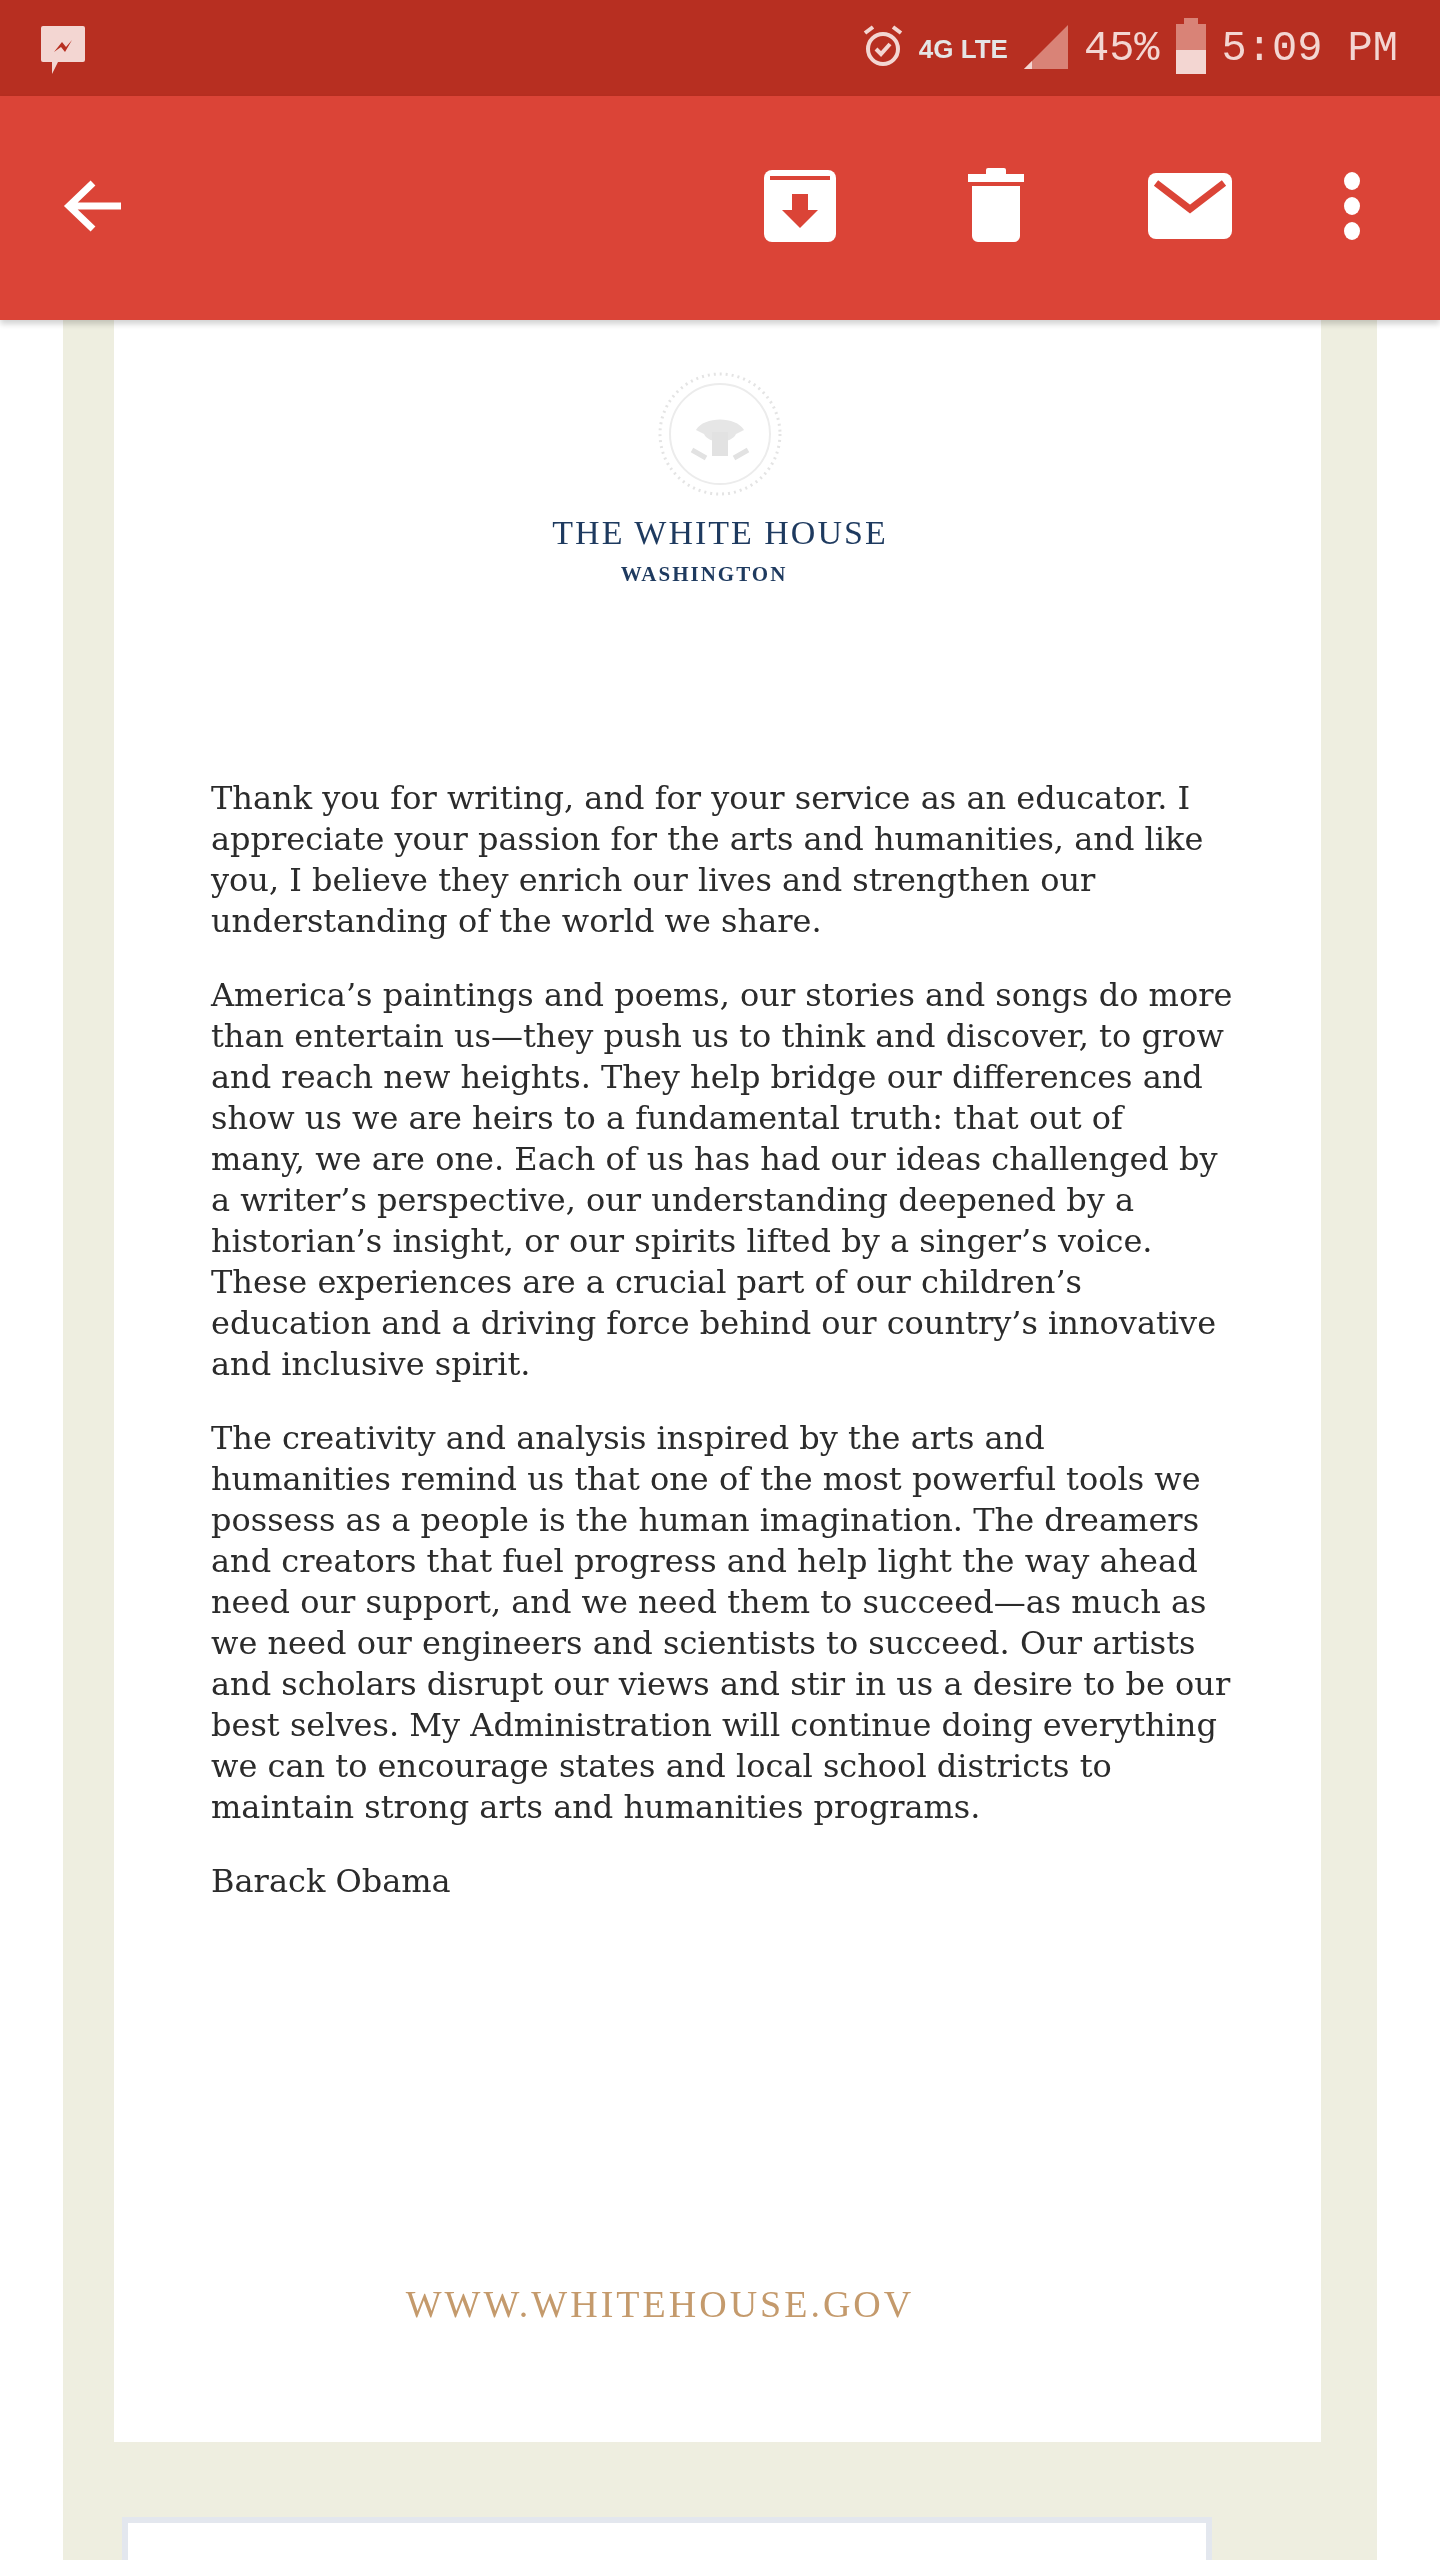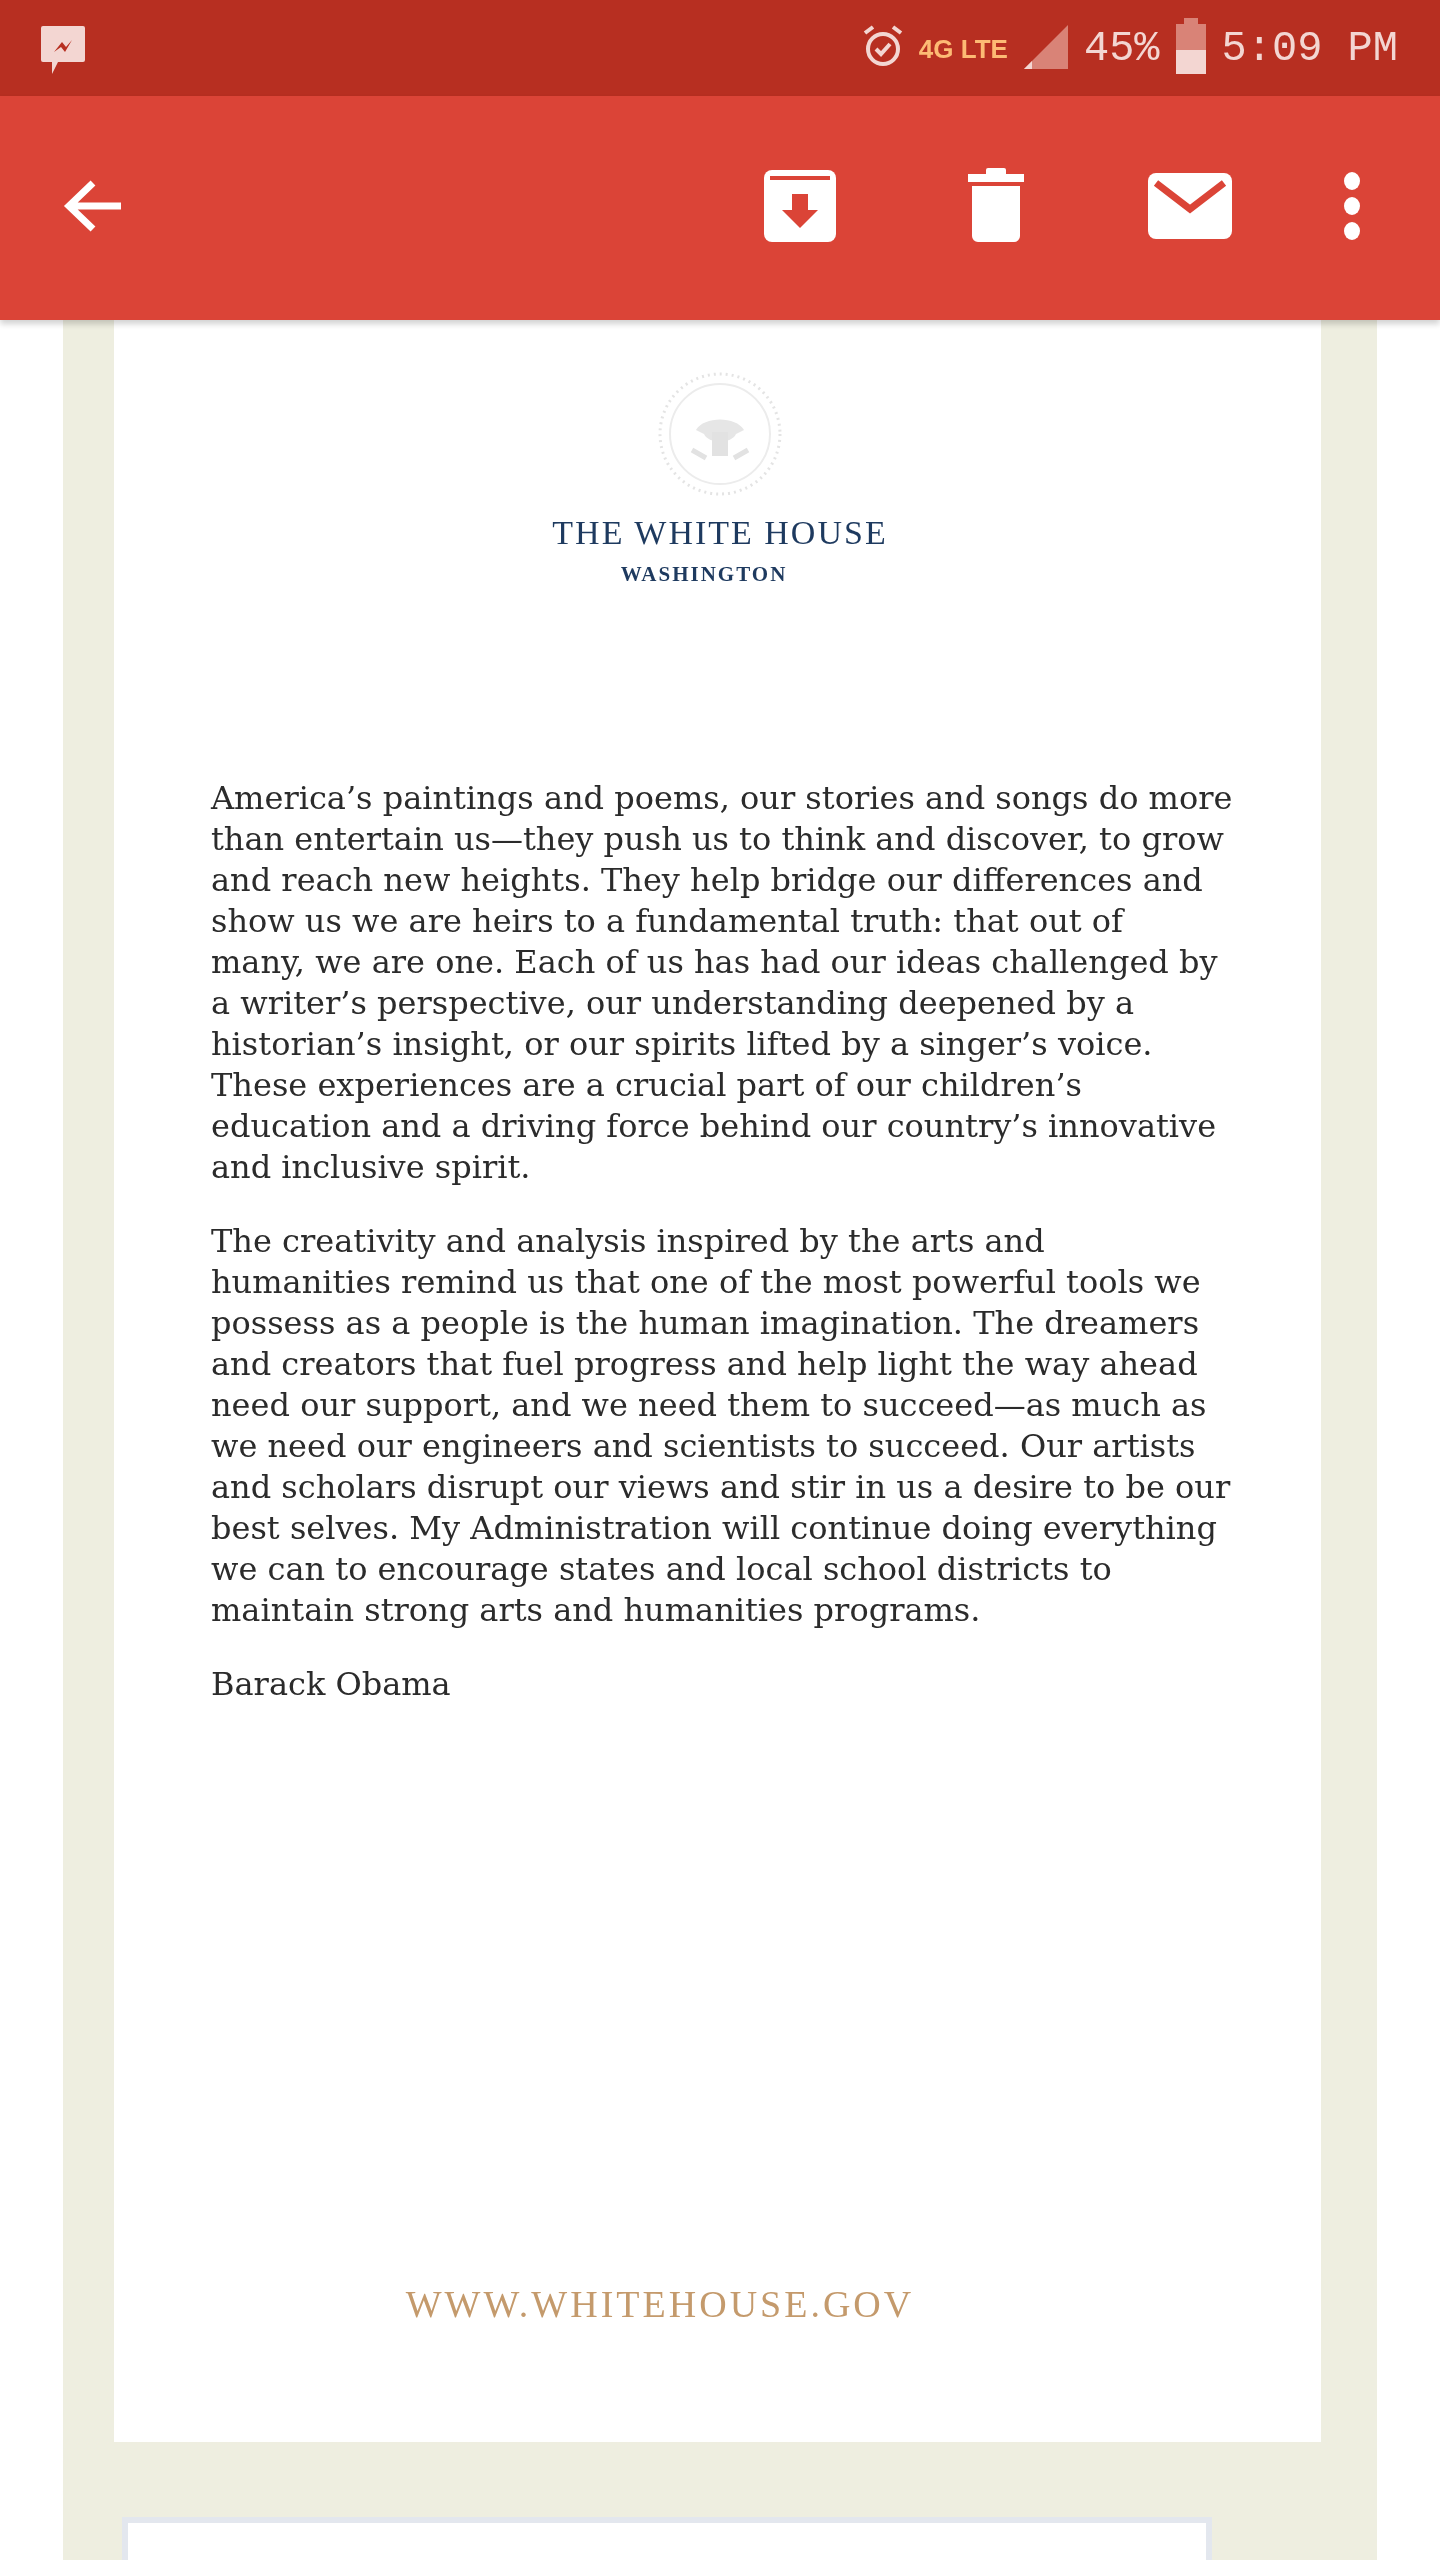--- a/index.html
+++ b/index.html
@@ -32,21 +32,21 @@
       </svg>
   </span>
   <div class="right">
     <span>
       <svg width="44" height="48" viewBox="0 0 44 48">
           <circle cx="22" cy="26" r="15" fill="none" stroke="#f3d6d2" stroke-width="4"></circle>
           <path d="M15 26l5 5 9-10" fill="none" stroke="#f3d6d2" stroke-width="4"></path>
           <path d="M4 10l8-6M40 10l-8-6" stroke="#f3d6d2" stroke-width="4"></path>
         </svg>
     </span>
-    <span style="font-size:26px;font-weight:bold;color:#fdba74;line-height:26px;">4G LTE</span>
+    <span style="font-size:26px;font-weight:bold;color:#e5e5e5;line-height:26px;">4G LTE</span>
     <span>
       <svg width="48" height="48" viewBox="0 0 48 48">
           <polygon points="2,46 46,2 46,46" fill="#d98377"></polygon>
           <polygon points="2,46 10,38 10,46" fill="#f3d6d2"></polygon>
         </svg>
     </span>
     <span class="sb-text">45%</span>
     <span>
       <svg width="34" height="58" viewBox="0 0 34 58">
           <rect x="10" y="0" width="14" height="6" fill="#d98377"></rect>
@@ -113,20 +113,24 @@
     <circle cx="64" cy="64" r="50" fill="none" stroke="#ececec" stroke-width="2"></circle>
     <path d="M40 60c8-14 40-14 48 0l-8 4c-4 10-28 10-32 0z" fill="#e6e6e6"></path>
     <rect x="56" y="62" width="16" height="24" fill="#e2e2e2"></rect>
     <path d="M36 80l14 8M92 80l-14 8" stroke="#e2e2e2" stroke-width="5"></path>
   </svg>
 </span>
 <div class="lh-title">THE WHITE HOUSE</div>
 <div class="lh-sub">WASHINGTON</div>
 
 <div class="letter">
+  <p>Thank you for writing, and for your service as an educator.  I
+appreciate your passion for the arts and humanities, and like
+you, I believe they enrich our lives and strengthen our
+understanding of the world we share.</p>
   <p>America’s paintings and poems, our stories and songs do more
 than entertain us—they push us to think and discover, to grow
 and reach new heights.  They help bridge our differences and
 show us we are heirs to a fundamental truth:  that out of
 many, we are one.  Each of us has had our ideas challenged by
 a writer’s perspective, our understanding deepened by a
 historian’s insight, or our spirits lifted by a singer’s voice.
  These experiences are a crucial part of our children’s
 education and a driving force behind our country’s innovative
 and inclusive spirit.</p>

